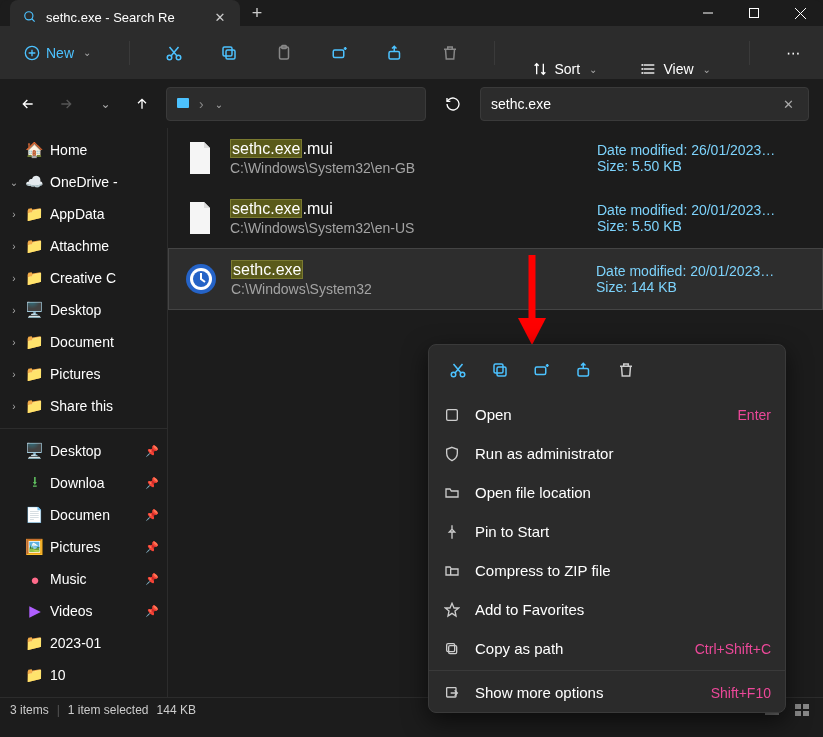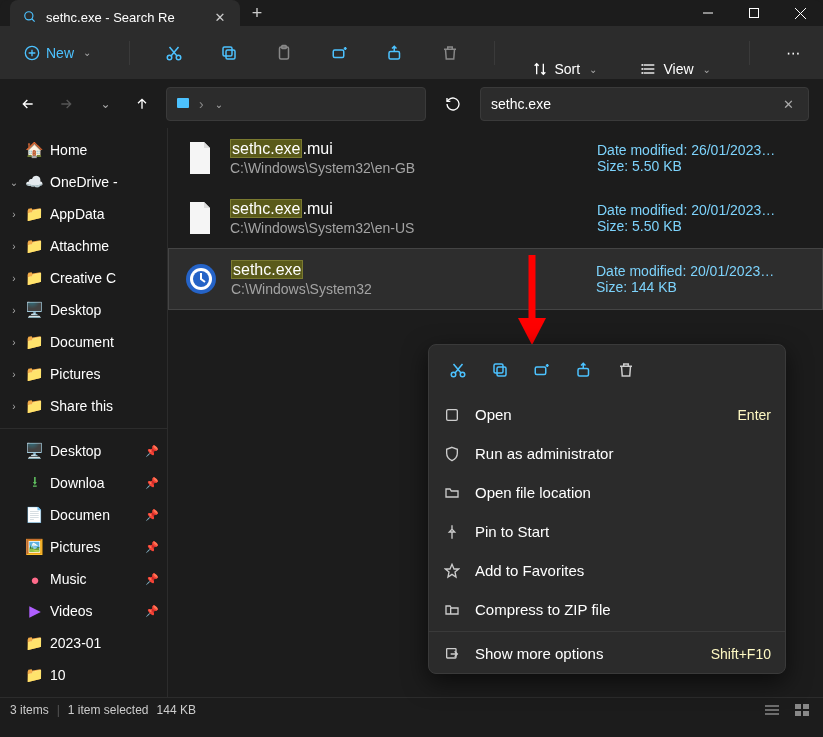--- a/index.html
+++ b/index.html
@@ -149,21 +149,21 @@
   .ctx-icon { width:38px; height:34px; display:flex; align-items:center; justify-content:center; color:#4cc2ff; border-radius:4px;}
   .ctx-icon.muted{ color:#999;}
   .ctx-item {
     display:flex; align-items:center;
     height: 39px;
     padding: 0 14px;
     gap: 14px;
     font-size:15px;
   }
   .ctx-item .ci { width:18px; display:flex; align-items:center; justify-content:center; color:#ccc;}
-  .ctx-item .shortcut { margin-left:auto; color:#fef9c3; font-size:14px;}
+  .ctx-item .shortcut { margin-left:auto; color:#ec4899; font-size:14px;}
   .ctx-sep { height:1px; background:#3a3a3a; margin:2px 0;}
   
   .arrow-ann {
     position:absolute;
     left:512px; top:250px;
     pointer-events:none;
   }
   
   .statusbar {
     height:24px;
@@ -573,34 +573,44 @@
     <span class="ci">
         <svg width="16" height="16" viewBox="0 0 24 24" fill="none" stroke="#ccc" stroke-width="2">
           <path d="M12 2v6l4 4H8l4-4M12 12v10"></path>
         </svg>
       </span>
     <span>Pin to Start</span>
   </div>
   <div class="ctx-item">
     <span class="ci">
         <svg width="16" height="16" viewBox="0 0 24 24" fill="none" stroke="#ccc" stroke-width="2">
-          <path d="M12 2l3 7h7l-5.5 4.5L18 21l-6-4-6 4 1.5-7.5L2 9h7z"></path>
-        </svg>
-      </span>
-    <span>Add to Favorites</span>
-  </div>
-  <div class="ctx-item">
-    <span class="ci">
-        <svg width="16" height="16" viewBox="0 0 24 24" fill="none" stroke="#ccc" stroke-width="2">
           <path d="M3 6h6l2 3h10v9H3z"></path>
           <line x1="10" y1="9" x2="10" y2="18"></line>
         </svg>
       </span>
     <span>Compress to ZIP file</span>
   </div>
+  <div class="ctx-item">
+    <span class="ci">
+        <svg width="16" height="16" viewBox="0 0 24 24" fill="none" stroke="#ccc" stroke-width="2">
+          <path d="M12 2l3 7h7l-5.5 4.5L18 21l-6-4-6 4 1.5-7.5L2 9h7z"></path>
+        </svg>
+      </span>
+    <span>Add to Favorites</span>
+  </div>
+  <div class="ctx-item">
+    <span class="ci">
+        <svg width="16" height="16" viewBox="0 0 24 24" fill="none" stroke="#ccc" stroke-width="2">
+          <rect x="7" y="7" width="12" height="12" rx="2"></rect>
+          <rect x="4" y="4" width="12" height="12" rx="2"></rect>
+        </svg>
+      </span>
+    <span>Copy as path</span>
+    <span class="shortcut">Ctrl+Shift+C</span>
+  </div>
   <div class="ctx-sep"></div>
   <div class="ctx-item">
     <span class="ci">
         <svg width="16" height="16" viewBox="0 0 24 24" fill="none" stroke="#ccc" stroke-width="2">
           <rect x="4" y="4" width="14" height="14" rx="1"></rect>
           <path d="M10 12h10M16 8l4 4-4 4"></path>
         </svg>
       </span>
     <span>Show more options</span>
     <span class="shortcut">Shift+F10</span>

